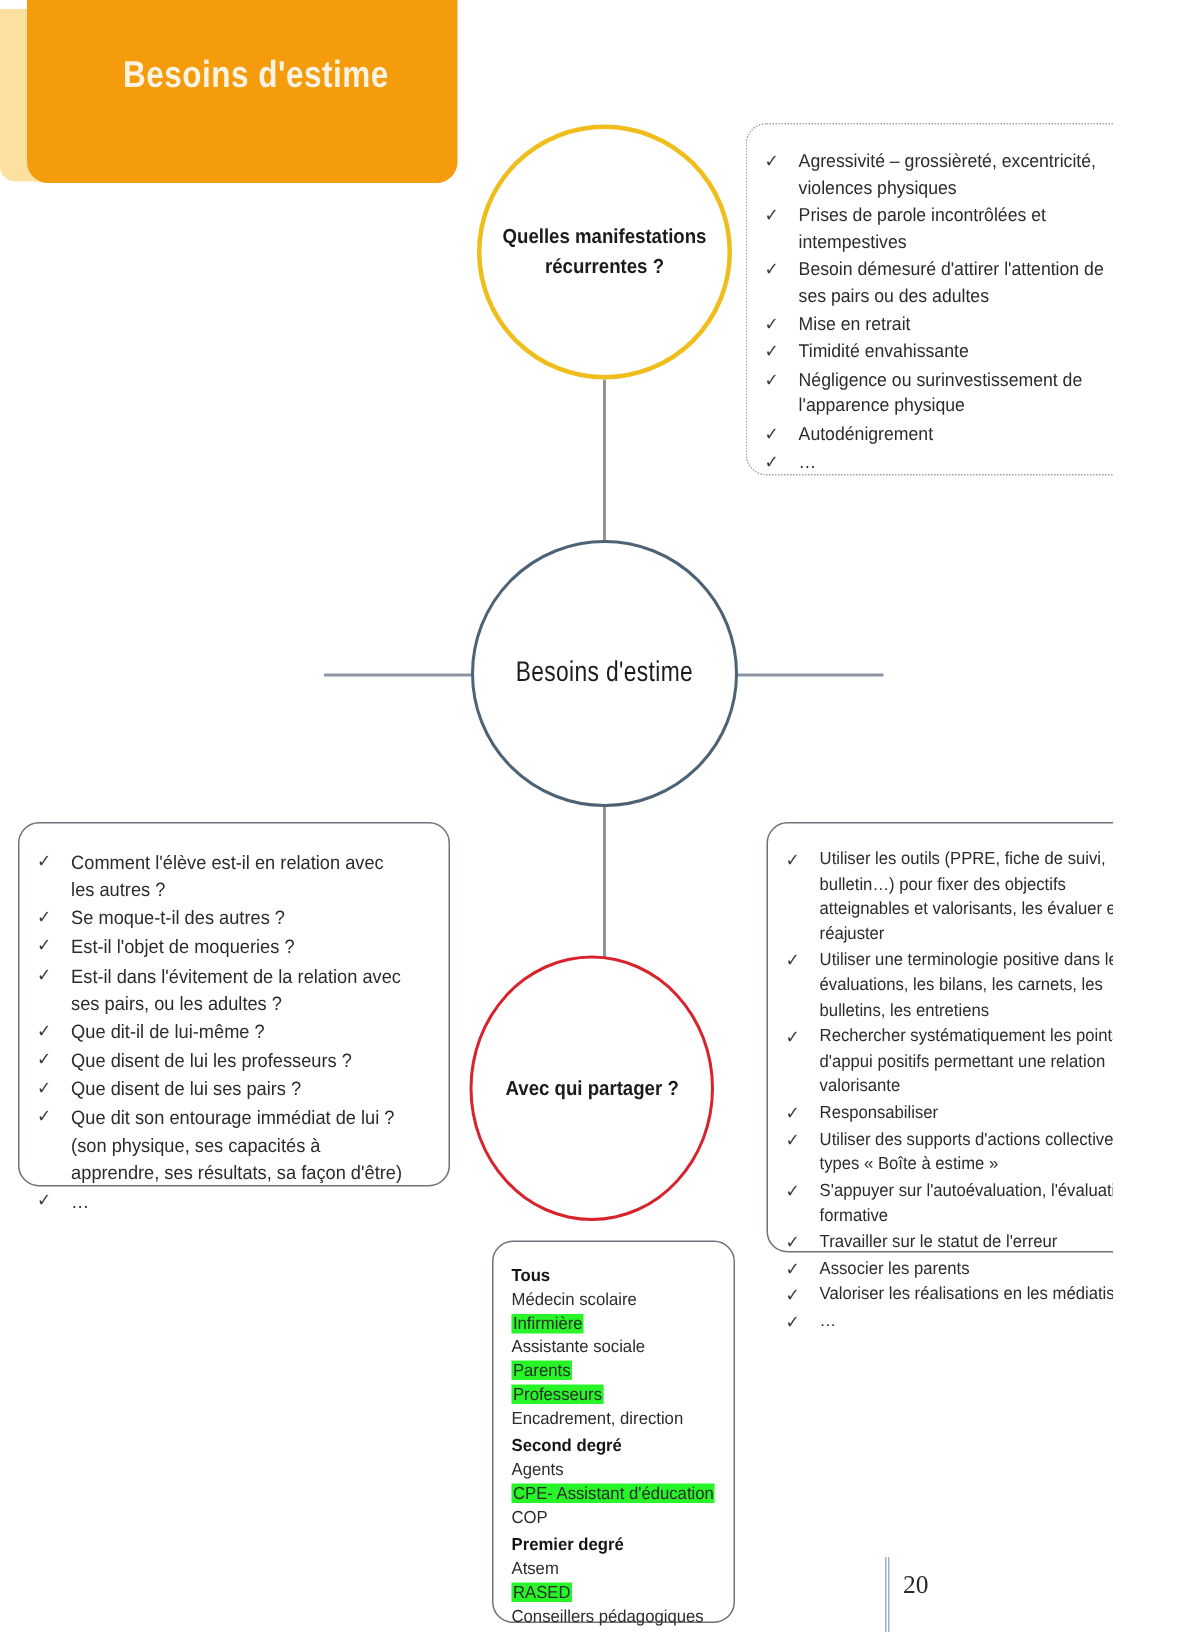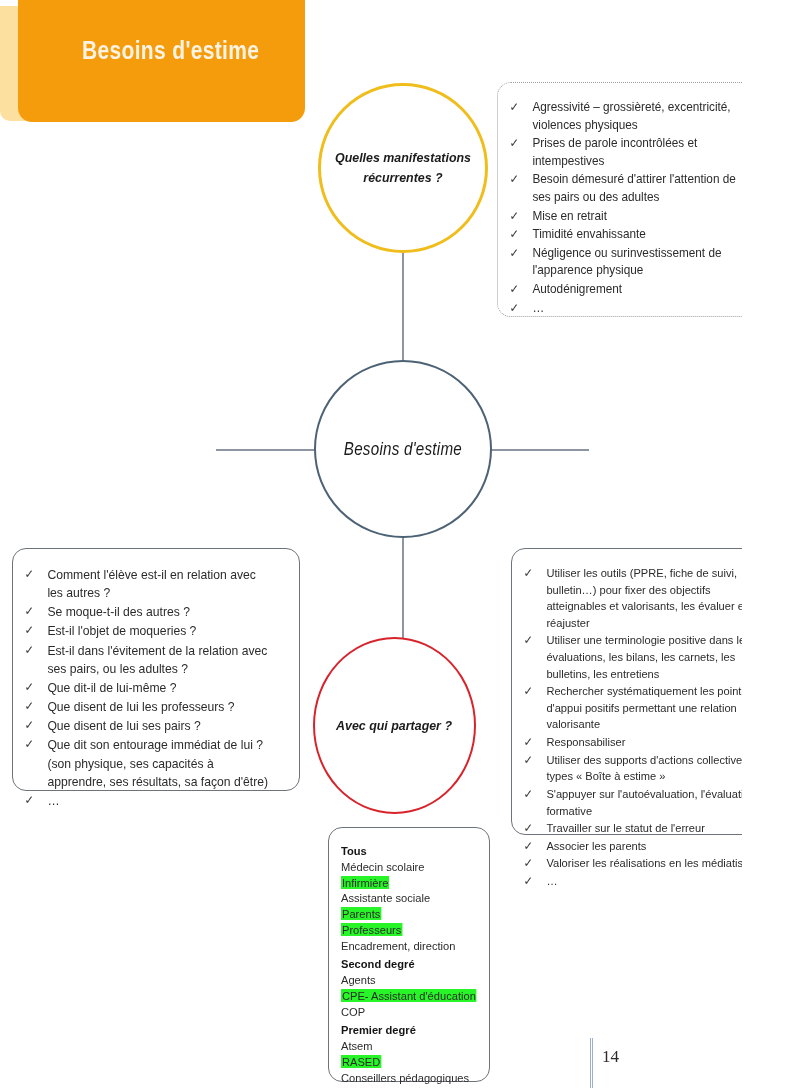--- a/index.html
+++ b/index.html
@@ -63,21 +63,20 @@
   
   .circle {
     position: absolute;
     border-radius: 50%;
     background: #ffffff;
     display: flex;
     align-items: center;
     justify-content: center;
     text-align: center;
     box-sizing: border-box;
-    font-style: italic;
   }
   .circle-label {
     font-size: 13.5px;
     font-weight: 700;
     color: #1b1b1b;
     line-height: 1.45;
     font-family: "Liberation Sans Narrow", "Liberation Sans", sans-serif;
     transform: scaleX(0.92);
   }
   .circle-center .circle-label {
@@ -273,15 +272,15 @@
         <li><span class="hl">CPE- Assistant d'éducation</span></li>
         <li>COP</li>
         <li class="hdr">Premier degré</li>
         <li>Atsem</li>
         <li><span class="hl">RASED</span></li>
         <li>Conseillers pédagogiques</li>
       </ul>
   </div>
 
   <div class="footer-rule"></div>
-  <div class="footer-page">14</div>
+  <div class="footer-page">20</div>
 
 </div>
 
 </body></html>

